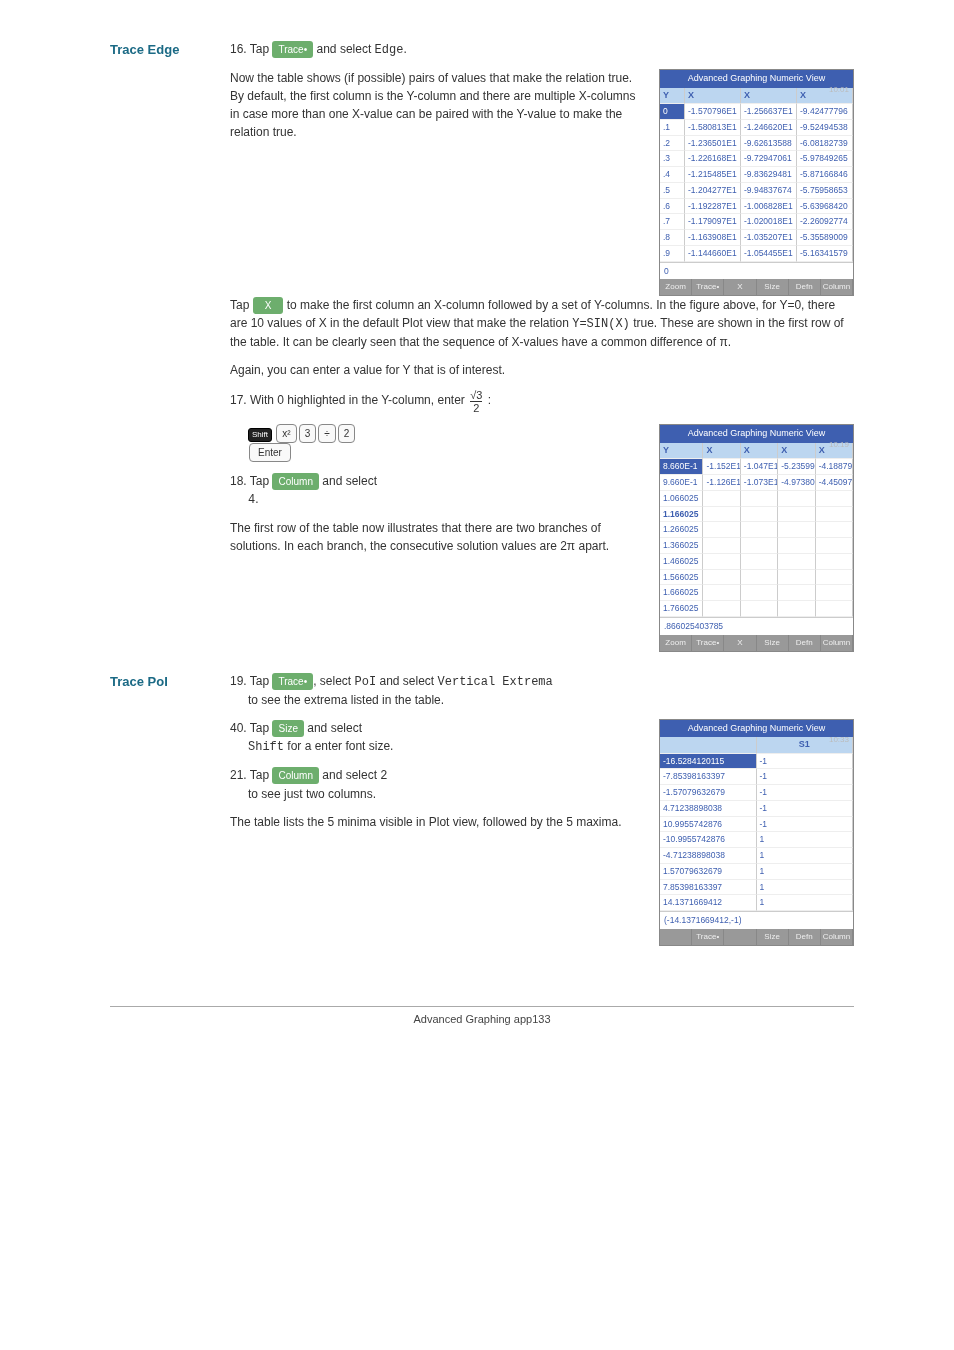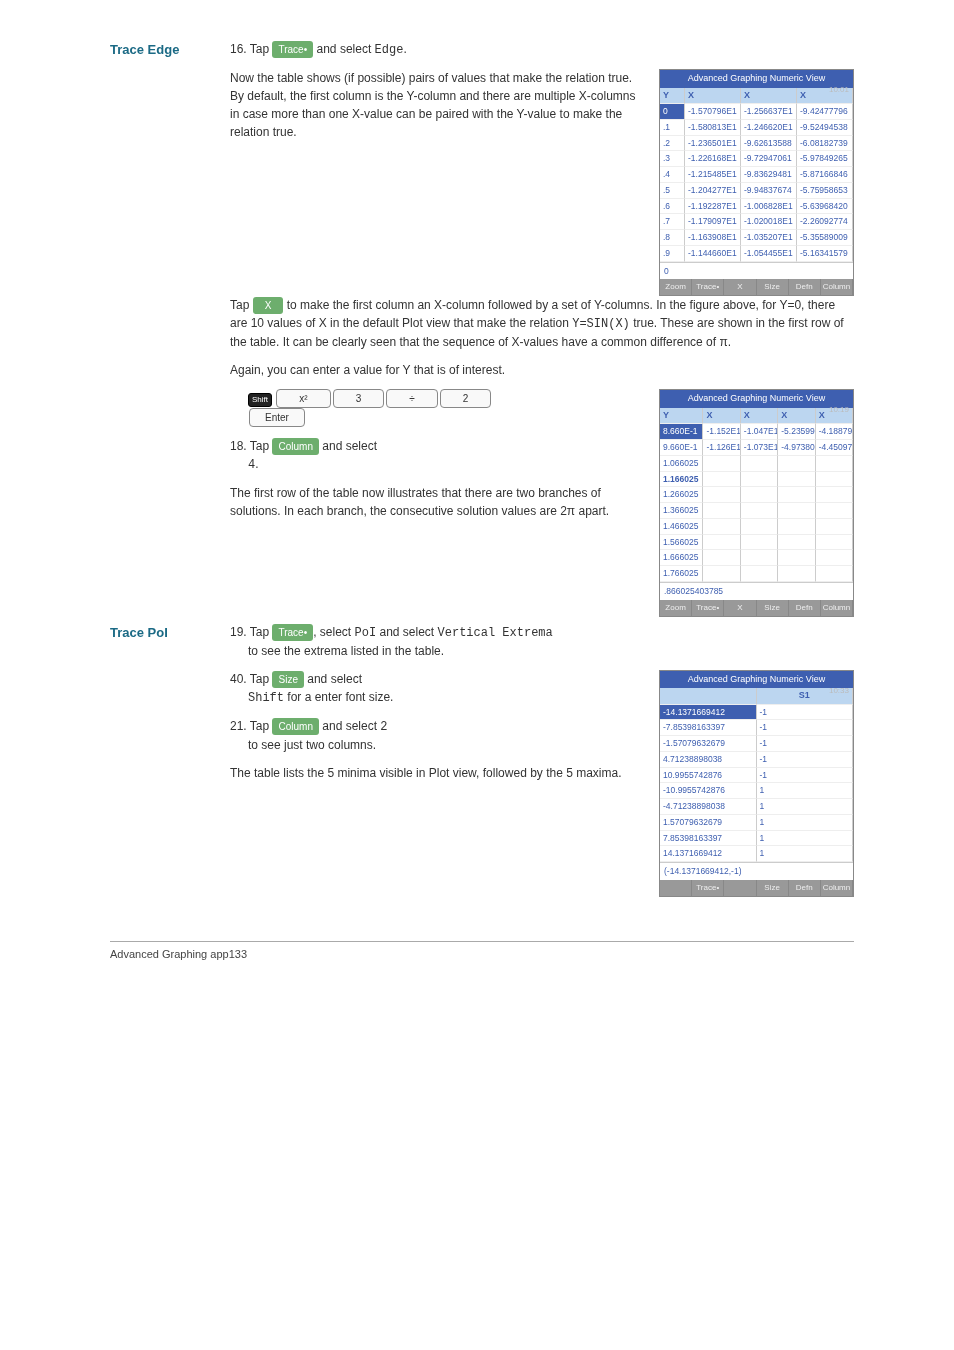--- a/index.html
+++ b/index.html
@@ -124,40 +124,40 @@
     border-radius: 3px;
     font-size: 8px;
     padding: 0 3px;
     border: 1px solid #000;
   }
   .key {
     display: inline-block;
     border: 1px solid #888;
     border-radius: 4px;
     font-size: 10px;
-    padding: 1px 22px;
+    padding: 1px 5px;
     background: #f9f9f9;
     margin: 0 1px;
   }
   p { margin: 0 0 10px 0; }
   .frac {
     display: inline-block;
     font-size: 12px;
     padding: 0 2px;
     vertical-align: -8px;
   }
   .frac .top { display:block; border-bottom:1px solid #333; text-align:center; line-height:1.1; font-size:11px;}
   .frac .bot { display:block; text-align:center; line-height:1.1; font-size:11px;}
   .footer {
     display: flex;
-    justify-content: flex-start;
+    justify-content: center;
     border-top: 1px solid #aaa;
     font-size: 11px;
     color: #444;
-    margin-top: 44px;
+    margin-top: 60px;
     padding-top: 4px;
   }
 </style>
 </head>
 <body>
 
 <div class="row">
   <div class="sidehead">Trace Edge</div>
   <div class="content">
     <p>
@@ -252,27 +252,30 @@
         </div>
       </div>
     </div>
 
     <p>
       <span>Tap </span><span class="btn-x">X</span><span> to make the first column an X-column followed by a set of Y-columns. In the figure above, for Y=0, there are 10 values of X in the default Plot view that make the relation </span><span class="mono">Y=SIN(X)</span><span> true. These are shown in the first row of the table. It can be clearly seen that the sequence of X-values have a common difference of π.</span>
     </p>
 
     <p>Again, you can enter a value for Y that is of interest.</p>
 
+    <p>
+      <span>17. With 0 highlighted in the Y-column, enter </span><span class="frac"><span class="top">√3</span><span class="bot">2</span></span><span> :</span>
+    </p>
 
     <div class="split">
       <div class="left">
         <div style="margin-left:18px;margin-bottom:10px">
           <span class="keyshift">Shift</span>
           <span class="key">x²</span><span class="key">3</span><span class="key">÷</span><span class="key">2</span><br>
-          <span class="key" style="padding:1px 15px">Enter</span>
+          <span class="key" style="padding:1px 8px">Enter</span>
         </div>
         <p>
           <span>18. Tap </span><span class="btn-column">Column</span><span> and select </span><br><span class="mono" style="margin-left:18px">4</span><span>.</span>
         </p>
         <p>The first row of the table now illustrates that there are two branches of solutions. In each branch, the consecutive solution values are 2π apart.</p>
       </div>
       <div class="right">
 
         <div class="screen">
           <div class="scr-title"><span>Advanced Graphing Numeric View</span><span class="scr-time">10:19</span></div>
@@ -363,21 +366,21 @@
               <div>Size</div>
               <div>Defn</div>
               <div>Column</div>
             </div>
         </div>
       </div>
     </div>
   </div>
 </div>
 
-<div class="row" style="margin-top:6px">
+<div class="row" style="margin-top:20px">
   <div class="sidehead">Trace PoI</div>
   <div class="content">
     <p>
       <span>19. Tap </span><span class="btn-trace">Trace•</span><span>, select </span><span class="mono">PoI</span><span> and select </span><span class="mono">Vertical Extrema</span><br><span style="margin-left:18px"> to see the extrema listed in the table.</span>
     </p>
 
     <div class="split">
       <div class="left">
         <p>
           <span>40. Tap </span><span class="btn-size">Size</span><span> and select </span><br><span class="mono" style="margin-left:18px">Shift</span><span> for a enter font size.</span>
@@ -390,21 +393,21 @@
       <div class="right">
 
         <div class="screen">
           <div class="scr-title"><span>Advanced Graphing Numeric View</span><span class="scr-time">10:33</span></div>
           <div class="scr-head">
             <div style="flex:1.5"></div>
             <div style="flex:1.5;text-align:center">S1</div>
           </div>
           <div class="scr-body" id="scr3-body">
               <div class="scr-row">
-                <div class="sel" style="flex: 1.5 1 0%;">-14.1371669412</div>
+                <div class="sel" style="flex: 1.5 1 0%;">-16.5284120115</div>
                 <div style="flex: 1.5 1 0%;">-1</div>
               </div>
               <div class="scr-row">
                 <div style="flex: 1.5 1 0%;">-7.85398163397</div>
                 <div style="flex: 1.5 1 0%;">-1</div>
               </div>
               <div class="scr-row">
                 <div style="flex: 1.5 1 0%;">-1.57079632679</div>
                 <div style="flex: 1.5 1 0%;">-1</div>
               </div>

